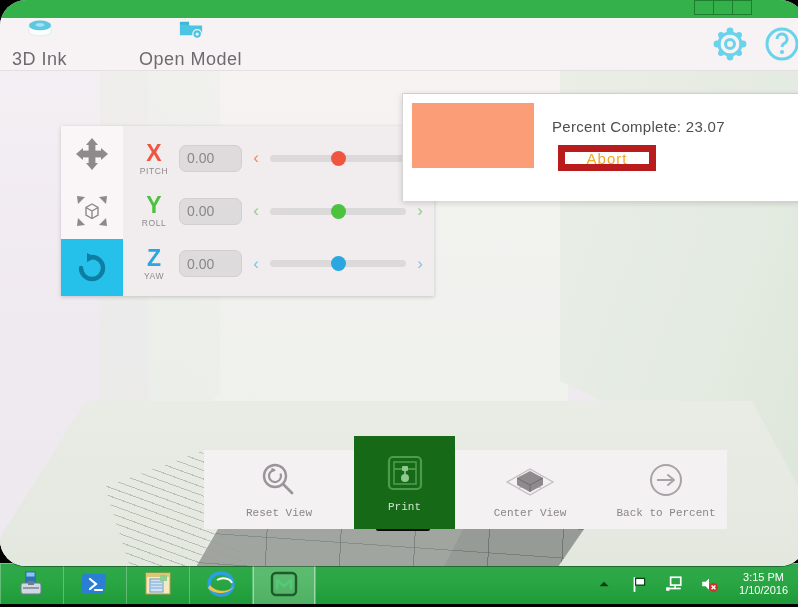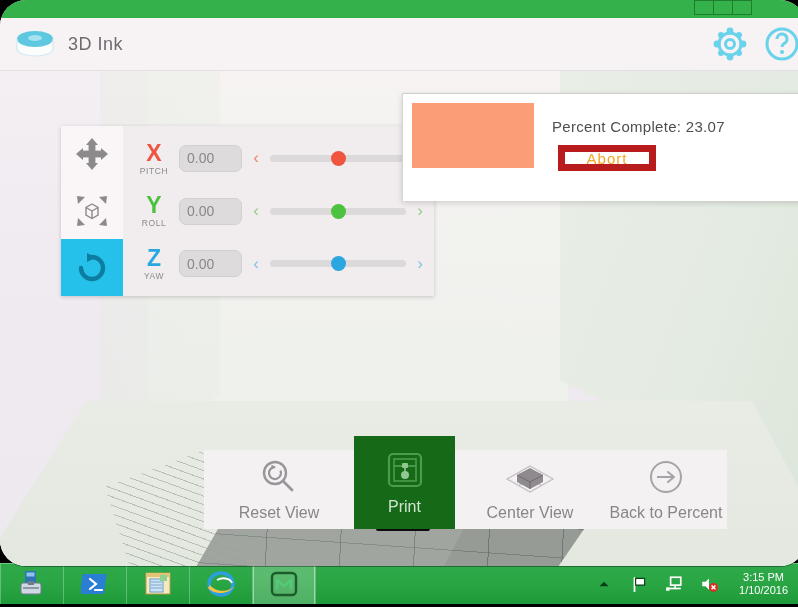--- a/index.html
+++ b/index.html
@@ -93,20 +93,21 @@
     display: flex;
     align-items: center;
     border-bottom: 1px solid #e6dfe2;
   }
   .hdr-item {
     display: flex; align-items: center;
     gap: 10px;
     height: 100%;
     padding: 0 12px;
     cursor: default;
+    flex-direction: column;
   }
   .hdr-label {
     font-size: 18px;
     color: #6f6a70;
     letter-spacing: .5px;
   }
   #hdr-right {
     margin-left: auto;
     display: flex; align-items: center;
     gap: 12px;
@@ -326,22 +327,23 @@
   }
   .act {
     width: 150px; height: 79px;
     background: #f4f1f2;
     display: flex; flex-direction: column;
     align-items: center; justify-content: center;
     gap: 7px;
     cursor: pointer;
   }
   .act .lbl {
-    font-size: 16px;
+    font-size: 11px;
     color: #8a8589;
+    font-family: Liberation Mono, monospace;
   }
   .act.primary {
     width: 101px; height: 93px;
     background: #166916;
   }
   .act.primary .lbl { color: #cfe3cf; }
   #act-library {
     width: 122px;
   }
 
@@ -449,20 +451,29 @@
         <svg width="46" height="34" viewBox="0 0 46 34">
           <ellipse cx="23" cy="22" rx="18" ry="7" fill="#fbfdfd"></ellipse>
           <rect x="5" y="12" width="36" height="10" fill="#fbfdfd"></rect>
           <ellipse cx="23" cy="12" rx="18" ry="8" fill="#5ec8e0"></ellipse>
           <ellipse cx="23" cy="11" rx="7" ry="3" fill="#a6e2ef"></ellipse>
           <path d="M5 12 L5 22 A18 7 0 0 0 41 22 L41 12" fill="none" stroke="#cfeaf1" stroke-width="1.2"></path>
         </svg>
         <span class="hdr-label">3D Ink</span>
       </div>
 
+      <div class="hdr-item" style="margin-left:48px">
+        <svg width="42" height="34" viewBox="0 0 42 34">
+          <path d="M3 8 L16 8 L19 12 L39 12 L39 28 L3 28 Z" fill="#4cc5e3"></path>
+          <rect x="3" y="6" width="15" height="5" rx="1.5" fill="#3fb7d6"></rect>
+          <circle cx="31" cy="26" r="7" fill="#4cc5e3" stroke="#f7f2f3" stroke-width="2"></circle>
+          <circle cx="31" cy="26" r="2.6" fill="#f7f2f3"></circle>
+        </svg>
+        <span class="hdr-label">Open Model</span>
+      </div>
 
       <div id="hdr-right">
         <div>
           <svg width="40" height="40" viewBox="0 0 40 40">
             <g fill="none" stroke="#69d3ec" stroke-width="3">
               <circle cx="20" cy="20" r="11"></circle>
               <circle cx="20" cy="20" r="4.5"></circle>
             </g>
             <g fill="#69d3ec">
               <circle cx="20" cy="7" r="3.4"></circle>

